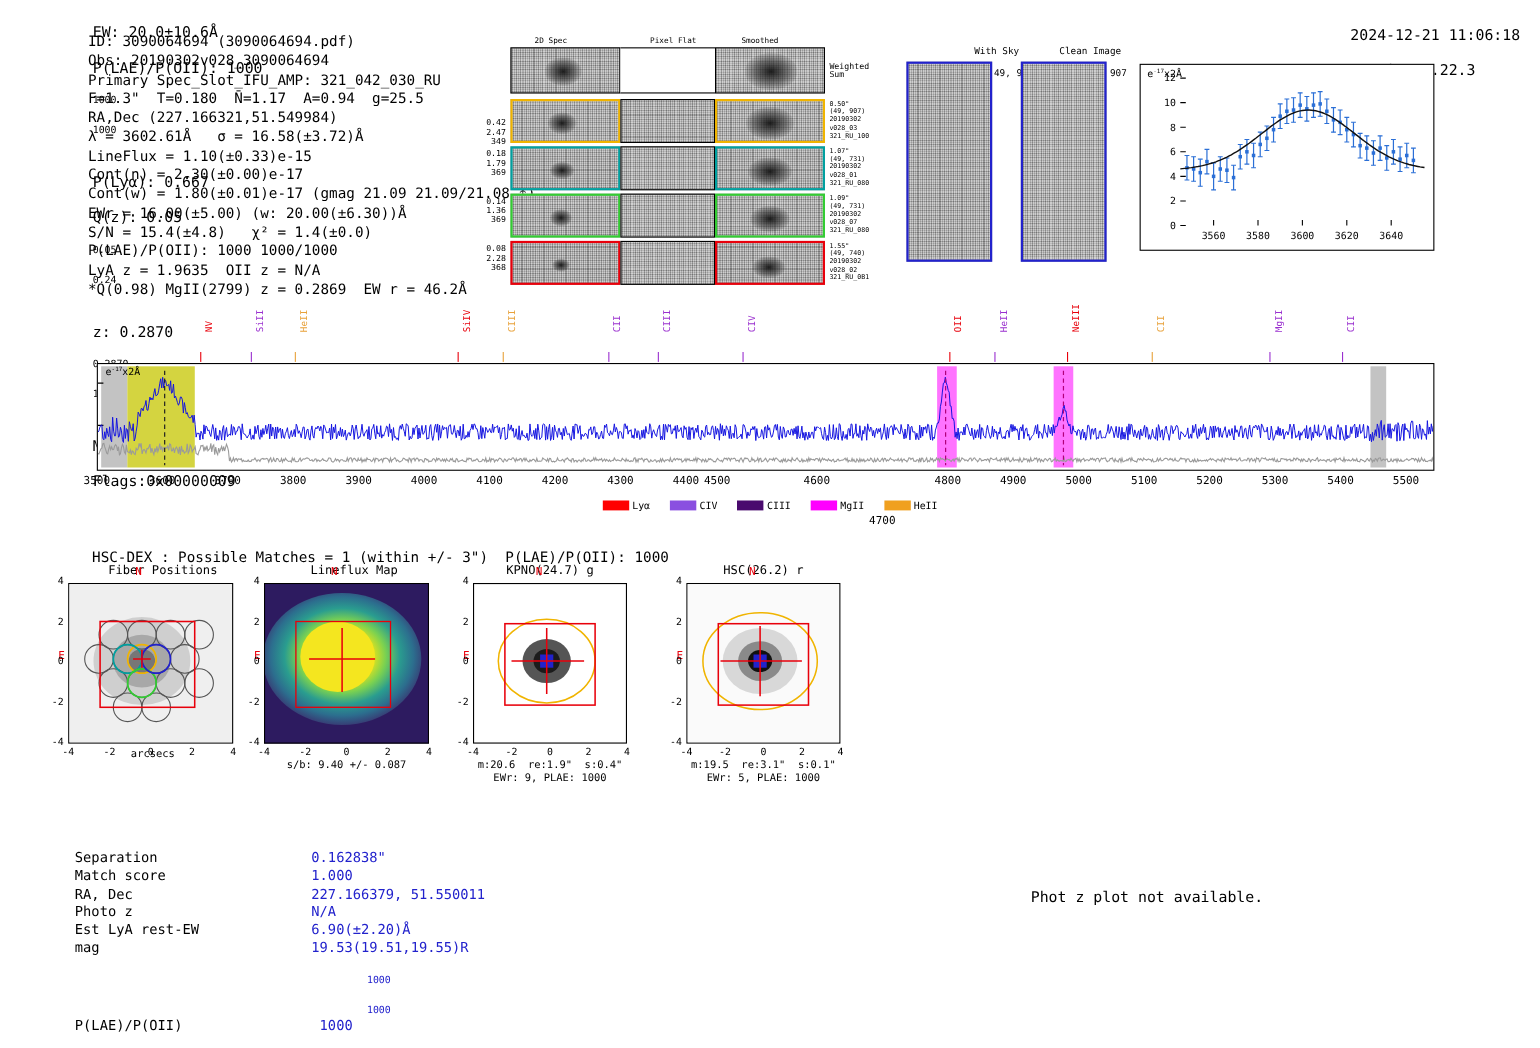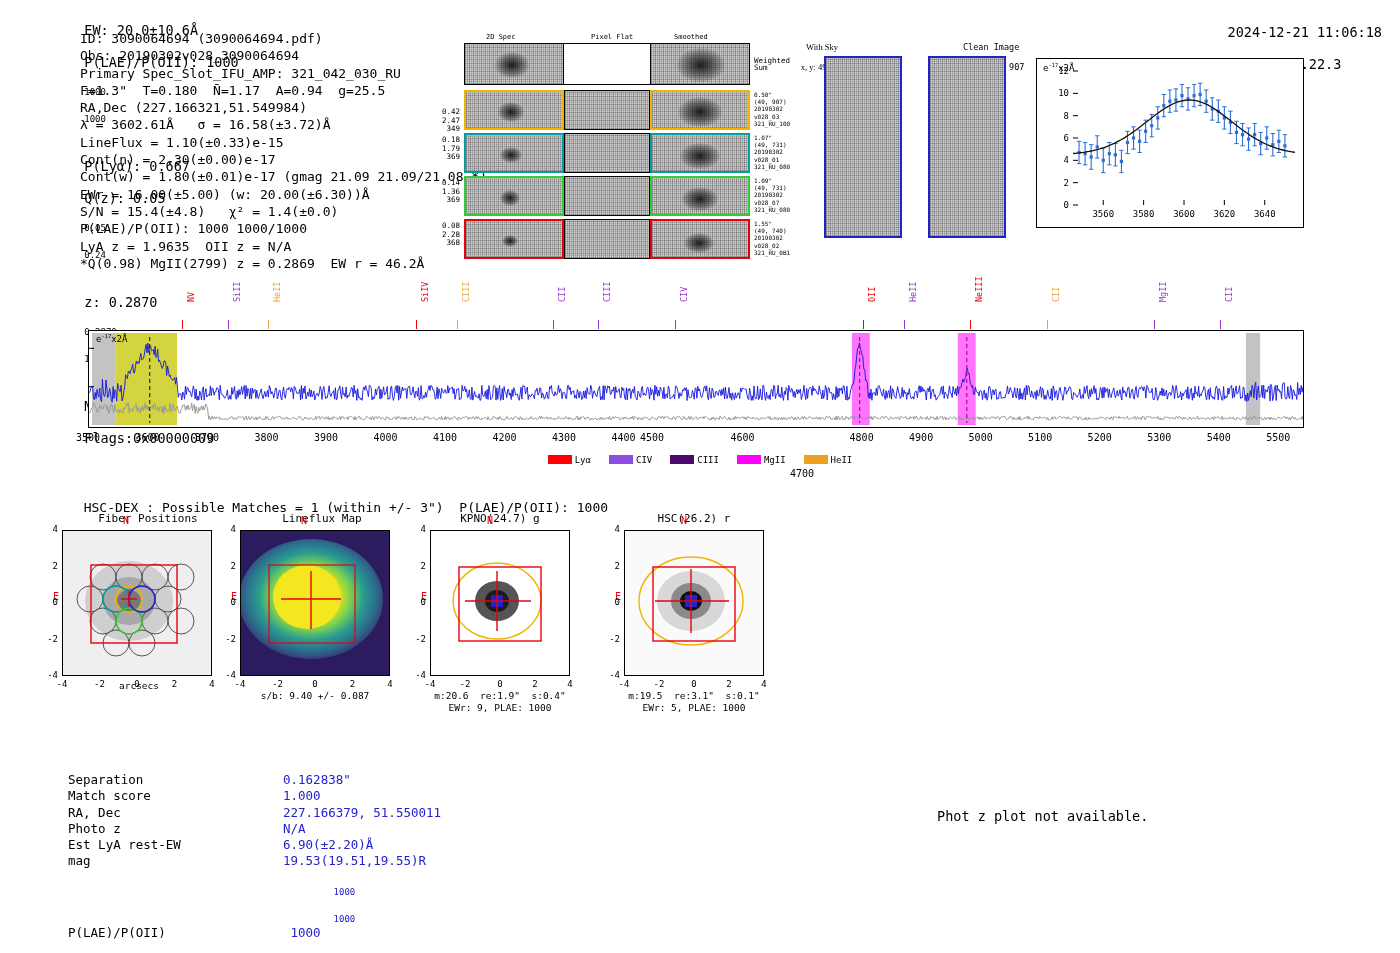--- a/index.html
+++ b/index.html
@@ -190,21 +190,21 @@
   <div class="sp-leftlab" style="left:-6px;top:189px;width:30px;">0.08
 2.28
 368</div>
   <div class="sp-rightlab" style="left:318px;top:187px;">1.55"
 (49, 740)
 20190302
 v028_02
 321_RU_0B1</div>
 </div>
 
-<div class="cut-title" style="left:780px;top:32px;width:80px;font-family:Liberation Serif, serif;">
+<div class="cut-title" style="left:861px;top:32px;width:80px;">
   <span>With Sky</span><br>
   <span>x, y: 49, 907</span>
 </div>
 <div class="cutout noise" style="left:824px;top:56px;width:78px;height:182px;"></div>
 
 <div class="cut-title" style="left:942px;top:32px;width:88px;">
   <span>Clean Image</span><br>
   <span>x, y: 49, 907</span>
 </div>
 <div class="cutout noise" style="left:928px;top:56px;width:78px;height:182px;"></div>

